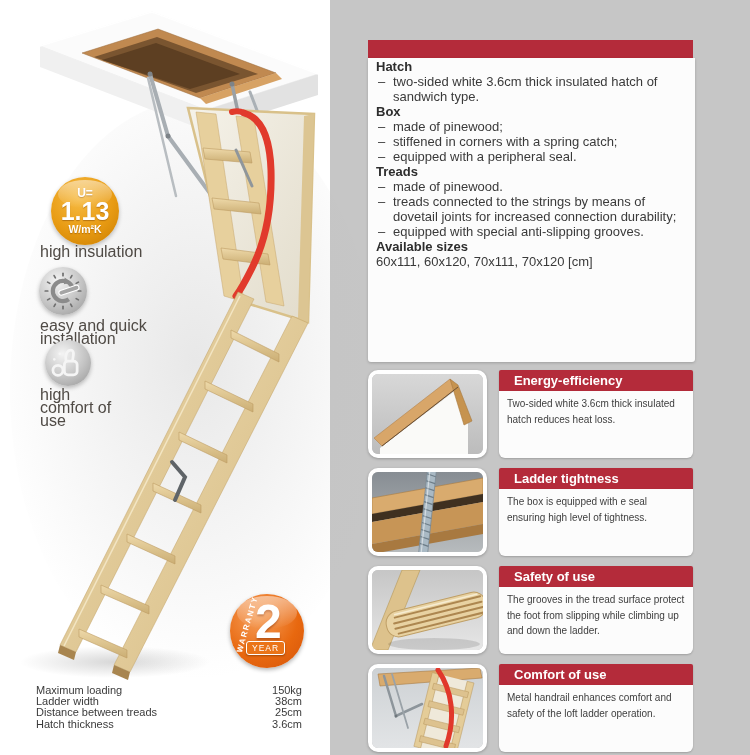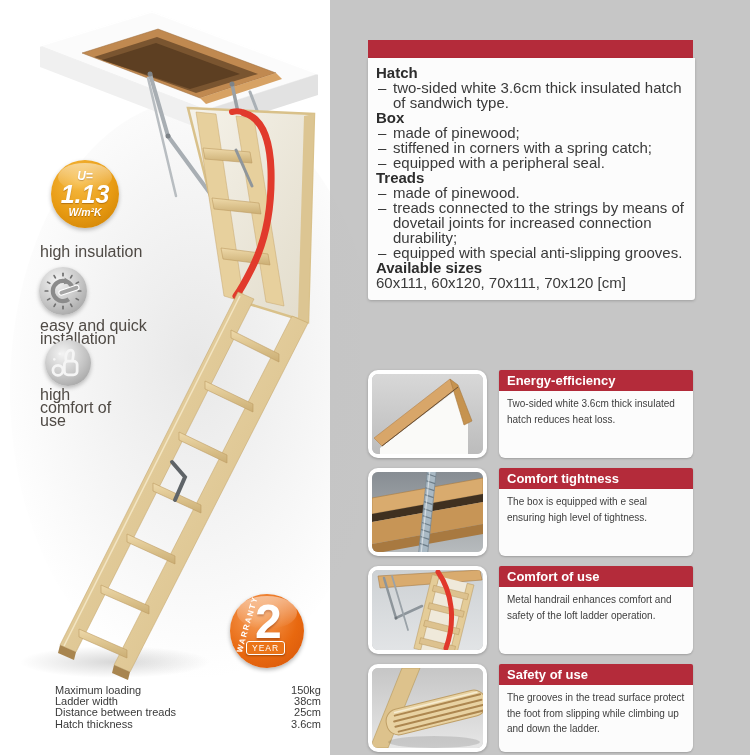--- a/index.html
+++ b/index.html
@@ -14,22 +14,22 @@
   .right-bg{position:absolute;left:330px;top:0;width:420px;height:755px;
     background:var(--bg-gray,#c6c6c6)}
 
   
   .photo-svg{position:absolute;left:0;top:0;width:360px;height:720px}
 
   
   .round-badge{position:absolute;border-radius:50%;color:#fff;text-align:center;
     display:flex;flex-direction:column;align-items:center;justify-content:center;
     box-shadow:0 2px 4px rgba(0,0,0,.25)}
-  .u-badge{left:51px;top:160px;width:68px;height:68px;
-    background:radial-gradient(circle at 42% 30%,#f7bc45,var(--u-orange,#e89b13) 55%,#c97c00);font-style:italic;}
+  .u-badge{left:51px;top:177px;width:68px;height:68px;
+    background:radial-gradient(circle at 42% 30%,#f7bc45,var(--u-orange,#e89b13) 55%,#c97c00);}
   .u-badge::after{content:'';position:absolute;left:10%;top:4%;width:80%;height:42%;
     border-radius:50%;background:linear-gradient(rgba(255,255,255,.5),rgba(255,255,255,0))}
   .u-prefix{font-size:12px;font-weight:bold;line-height:11px;text-shadow:0 1px 1px rgba(130,70,0,.5)}
   .u-value{font-size:25px;font-weight:bold;line-height:24px;text-shadow:0 1px 1px rgba(130,70,0,.5)}
   .u-unit{font-size:10.5px;font-weight:bold;line-height:12px;text-shadow:0 1px 1px rgba(130,70,0,.5)}
 
   .gray-badge{background:radial-gradient(circle at 38% 30%,#f4f4f4,#c3c3c3 55%,#949494)}
   .clock-badge{left:39px;top:267px;width:48px;height:48px}
   .thumbup-badge{left:45px;top:340px;width:46px;height:46px}
 
@@ -47,44 +47,44 @@
     border-radius:50%;background:linear-gradient(rgba(255,255,255,.5),rgba(255,255,255,0))}
   .w-num{position:absolute;left:25px;top:0px;font-size:48px;font-weight:bold;
     text-shadow:0 2px 2px rgba(150,55,0,.55)}
   .w-year{position:absolute;left:16px;bottom:13px;background:#ea7418;border:1px solid #fff;
     border-radius:3px;font-size:8.5px;font-weight:normal;letter-spacing:1px;padding:1px 5px;
     box-shadow:0 1px 2px rgba(0,0,0,.3);z-index:2}
   .w-warranty{position:absolute;left:5px;top:57px;transform:rotate(-74deg);transform-origin:0 0;
     font-size:8px;font-weight:bold;letter-spacing:1.5px;white-space:nowrap}
 
   
-  .specs{position:absolute;left:55px;top:685px;width:266px}
+  .specs{position:absolute;left:36px;top:685px;width:266px}
   .spec-row{display:flex;justify-content:space-between;font-size:11px;
     line-height:11.2px;color:#3a3a3a}
 
   
   .top-bar{position:absolute;left:368px;top:40px;width:325px;height:18px;
     background:var(--accent-red,#b42b3a)}
-  .info-panel{position:absolute;left:368px;top:58px;width:327px;height:242px;
-    background:#fcfcfc;padding:7px 8px;font-size:15px;line-height:15px;color:#3a3a3a;
+  .info-panel{position:absolute;left:368px;top:58px;width:327px;height:304px;
+    background:#fcfcfc;padding:1px 8px;font-size:13px;line-height:15px;color:#3a3a3a;
     border-radius:0 0 3px 3px;box-shadow:0 1px 3px rgba(0,0,0,.2)}
   .info-title{font-weight:bold;color:#2d2d2d}
   .bullet{display:flex}
   .dash{width:17px;flex:none;padding-left:2px}
   .btxt{flex:1}
 
   .features{position:absolute;left:368px;top:370px;width:325px}
   .feature{display:flex;height:88px;margin-bottom:10px}
   .thumb{width:119px;height:88px;margin-right:12px;flex:none;border:4px solid #fff;
     border-radius:10px;background:#c2c2c2;overflow:hidden;
     box-shadow:0 1px 3px rgba(0,0,0,.25)}
   .thumb svg{display:block;width:111px;height:80px}
   .feature-body{flex:1;display:flex;flex-direction:column}
   .feature-header{background:var(--accent-red,#b42b3a);color:#fff;font-weight:bold;
-    font-size:13px;line-height:21px;height:21px;padding:0 8px;border-radius:2px 2px 0 0;
+    font-size:13px;line-height:21px;height:21px;padding:0 15px;border-radius:2px 2px 0 0;
     box-shadow:0 1px 2px rgba(0,0,0,.2)}
   .feature-card{flex:1;background:#fcfcfc;border-radius:0 0 6px 6px;padding:5px 8px;
     font-size:10px;line-height:15.5px;color:#3e3e3e;box-shadow:0 1px 2px rgba(0,0,0,.2)}
 </style>
 </head>
 <body>
 
 <div id="page">
   <div class="right-bg"></div>
 
@@ -328,24 +328,58 @@
         <line x1="51" y1="58" x2="60" y2="60"></line>
                 <line x1="51" y1="65" x2="60" y2="67"></line>
         <line x1="51" y1="72" x2="60" y2="74"></line>
       </g>
       <line x1="53.5" y1="-2" x2="53.5" y2="82" stroke="#ffffff" stroke-width="1.2" opacity="0.5"></line>
     </g>
   </svg>
 </div>
     <div class="feature-body">
       <div class="feature-header">
-        <span class="feature-title">Comfort tightness</span>
+        <span class="feature-title">Ladder tightness</span>
       </div>
       <div class="feature-card">
         <span class="feature-desc">The box is equipped with e seal ensuring high level of tightness.</span>
+      </div>
+    </div>
+  </div>
+
+  <div class="feature">
+    <div class="thumb">
+  <svg viewBox="0 0 111 80">
+    <defs>
+              <linearGradient id="tb3" x1="0" y1="0" x2="0" y2="1">
+      <stop offset="0%" stop-color="#c6c6c6"></stop>
+                <stop offset="100%" stop-color="#e6e6e6"></stop>
+              </linearGradient>
+            </defs>
+    <rect width="111" height="80" fill="url(#tb3)"></rect>
+    <polygon points="30,0 48,0 16,80 -2,80" fill="#ddc28c" stroke="#b69759" stroke-width="0.6"></polygon>
+    <ellipse cx="62" cy="74" rx="46" ry="6" fill="rgba(0,0,0,0.12)"></ellipse>
+    <g transform="rotate(-14 30 52)">
+      <rect x="14" y="40" width="102" height="26" rx="12" fill="#e8d2a2" stroke="#bf9f66" stroke-width="1"></rect>
+      <g stroke="#ad8750" stroke-width="2" stroke-linecap="round">
+        <line x1="24" y1="46" x2="112" y2="46"></line>
+                <line x1="22" y1="51.5" x2="112" y2="51.5"></line>
+        <line x1="22" y1="57" x2="112" y2="57"></line>
+                <line x1="24" y1="62.5" x2="112" y2="62.5"></line>
+      </g>
+      <line x1="24" y1="43" x2="110" y2="43" stroke="#f6ecd2" stroke-width="1.5"></line>
+    </g>
+  </svg>
+</div>
+    <div class="feature-body">
+      <div class="feature-header">
+        <span class="feature-title">Safety of use</span>
+      </div>
+      <div class="feature-card">
+        <span class="feature-desc">The grooves in the tread surface protect the foot from slipping while climbing up and down the ladder.</span>
       </div>
     </div>
   </div>
 
   <div class="feature">
     <div class="thumb">
   <svg viewBox="0 0 111 80">
     <defs>
               <linearGradient id="tb4" x1="0" y1="0" x2="0" y2="1">
       <stop offset="0%" stop-color="#cdd1d4"></stop>
@@ -373,48 +407,14 @@
 </div>
     <div class="feature-body">
       <div class="feature-header">
         <span class="feature-title">Comfort of use</span>
       </div>
       <div class="feature-card">
         <span class="feature-desc">Metal handrail enhances comfort and safety of the loft ladder operation.</span>
       </div>
     </div>
   </div>
-
-  <div class="feature">
-    <div class="thumb">
-  <svg viewBox="0 0 111 80">
-    <defs>
-              <linearGradient id="tb3" x1="0" y1="0" x2="0" y2="1">
-      <stop offset="0%" stop-color="#c6c6c6"></stop>
-                <stop offset="100%" stop-color="#e6e6e6"></stop>
-              </linearGradient>
-            </defs>
-    <rect width="111" height="80" fill="url(#tb3)"></rect>
-    <polygon points="30,0 48,0 16,80 -2,80" fill="#ddc28c" stroke="#b69759" stroke-width="0.6"></polygon>
-    <ellipse cx="62" cy="74" rx="46" ry="6" fill="rgba(0,0,0,0.12)"></ellipse>
-    <g transform="rotate(-14 30 52)">
-      <rect x="14" y="40" width="102" height="26" rx="12" fill="#e8d2a2" stroke="#bf9f66" stroke-width="1"></rect>
-      <g stroke="#ad8750" stroke-width="2" stroke-linecap="round">
-        <line x1="24" y1="46" x2="112" y2="46"></line>
-                <line x1="22" y1="51.5" x2="112" y2="51.5"></line>
-        <line x1="22" y1="57" x2="112" y2="57"></line>
-                <line x1="24" y1="62.5" x2="112" y2="62.5"></line>
-      </g>
-      <line x1="24" y1="43" x2="110" y2="43" stroke="#f6ecd2" stroke-width="1.5"></line>
-    </g>
-  </svg>
-</div>
-    <div class="feature-body">
-      <div class="feature-header">
-        <span class="feature-title">Safety of use</span>
-      </div>
-      <div class="feature-card">
-        <span class="feature-desc">The grooves in the tread surface protect the foot from slipping while climbing up and down the ladder.</span>
-      </div>
-    </div>
-  </div>
 </div>
 </div>
 
 </body></html>

